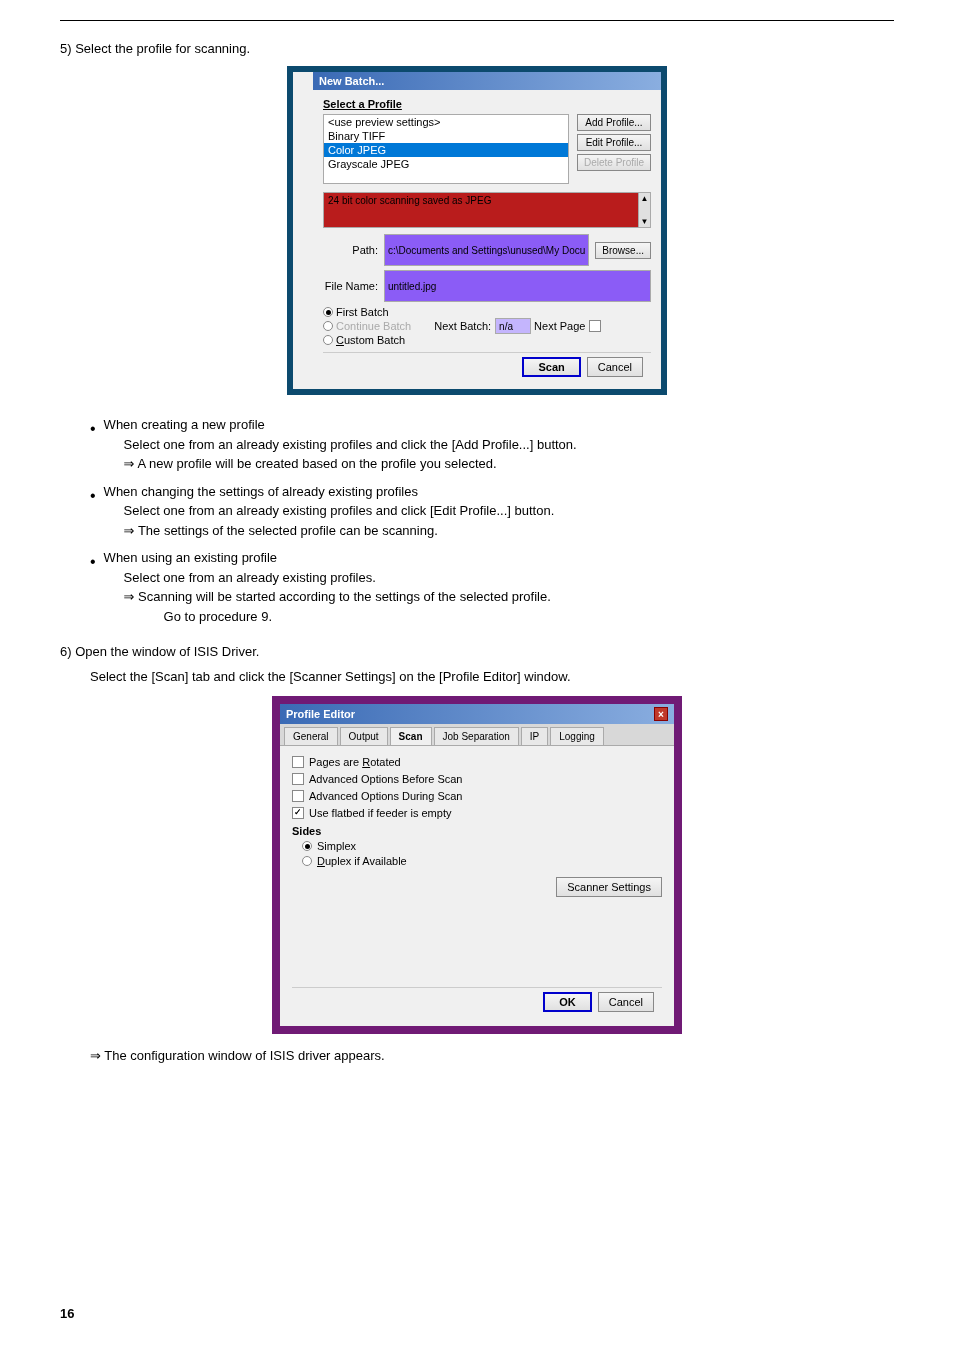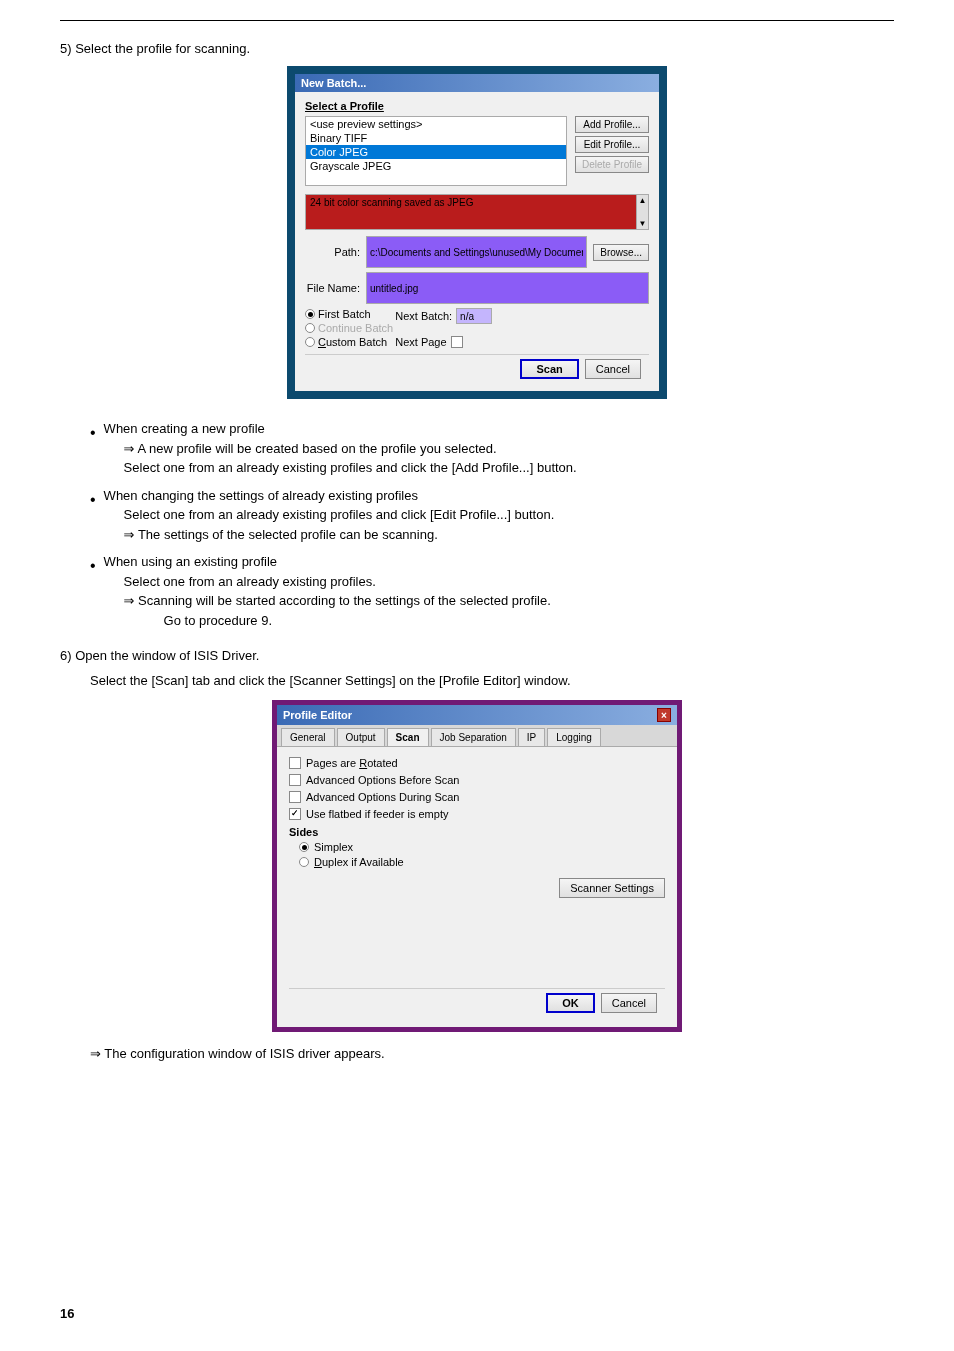--- a/index.html
+++ b/index.html
@@ -10,25 +10,26 @@
       color: #000;
       width: 954px;
       min-height: 1351px;
       padding: 20px 60px 40px 60px;
     }
     .top-rule {
       border-top: 1px solid #000;
       margin-bottom: 20px;
     }
     .dialog-box {
-      border: 8px solid #0c4a6e;
+      border: 6px solid #0c4a6e;
       background: #f0f0f0;
       width: 380px;
       margin: 0 auto 20px auto;
       font-size: 11px;
+      padding-left: 20px;
     }
     .dialog-title-bar {
       background: linear-gradient(to right, #3a6ab5, #8aaee0);
       color: #fff;
       font-size: 11px;
       font-weight: bold;
       padding: 3px 6px;
     }
     .dialog-content {
       padding: 8px 10px;
@@ -119,21 +120,21 @@
     }
     .browse-btn {
       border: 1px solid #888;
       background: linear-gradient(to bottom, #f5f5f5, #e0e0e0);
       font-size: 10px;
       padding: 2px 6px;
       cursor: pointer;
     }
     .batch-section {
       display: flex;
-      gap: 2px;
+      gap: 23px;
       margin-bottom: 6px;
     }
     .radio-group {
       display: flex;
       flex-direction: column;
       gap: 2px;
       font-size: 11px;
     }
     .radio-row {
       display: flex;
@@ -152,24 +153,23 @@
     }
     .radio-circle.checked::after {
       content: '';
       width: 5px;
       height: 5px;
       border-radius: 50%;
       background: #000;
     }
     .batch-right {
       display: flex;
-      flex-direction: column;
+      flex-direction: row;
       gap: 3px;
       font-size: 11px;
-      justify-content: space-between;
     }
     .batch-row {
       display: flex;
       align-items: center;
       gap: 4px;
     }
     .batch-input {
       border: 1px solid #aaa;
       background: #c4b5fd;
       width: 36px;
@@ -224,21 +224,21 @@
     .bullet-content {}
     .bullet-main { font-weight: normal; }
     .bullet-sub {
       margin-left: 20px;
       font-size: 13px;
     }
     .step6-sub { margin-left: 30px; font-size: 13px; margin-bottom: 12px; }
 
     
     .pe-dialog {
-      border: 5px solid #701a75;
+      border: 8px solid #701a75;
       background: #f0f0f0;
       width: 410px;
       margin: 0 auto 14px auto;
       font-size: 11px;
     }
     .pe-title-bar {
       background: linear-gradient(to right, #3a6ab5, #8aaee0);
       color: #fff;
       font-size: 11px;
       font-weight: bold;
@@ -443,22 +443,22 @@
       </div>
     </div>
   </div>
 
   <div class="bullet-section">
 
     <div class="bullet-item">
       <span class="bullet-dot">•</span>
       <div class="bullet-content">
         <div class="bullet-main">When creating a new profile</div>
+        <div class="bullet-sub">Select one from an already existing profiles and click the [Add Profile...] button.</div>
         <div class="bullet-sub">⇒ A new profile will be created based on the profile you selected.</div>
-        <div class="bullet-sub">Select one from an already existing profiles and click the [Add Profile...] button.</div>
       </div>
     </div>
 
     <div class="bullet-item">
       <span class="bullet-dot">•</span>
       <div class="bullet-content">
         <div class="bullet-main">When changing the settings of already existing profiles</div>
         <div class="bullet-sub">Select one from an already existing profiles and click [Edit Profile...] button.</div>
         <div class="bullet-sub">⇒ The settings of the selected profile can be scanning.</div>
       </div>

